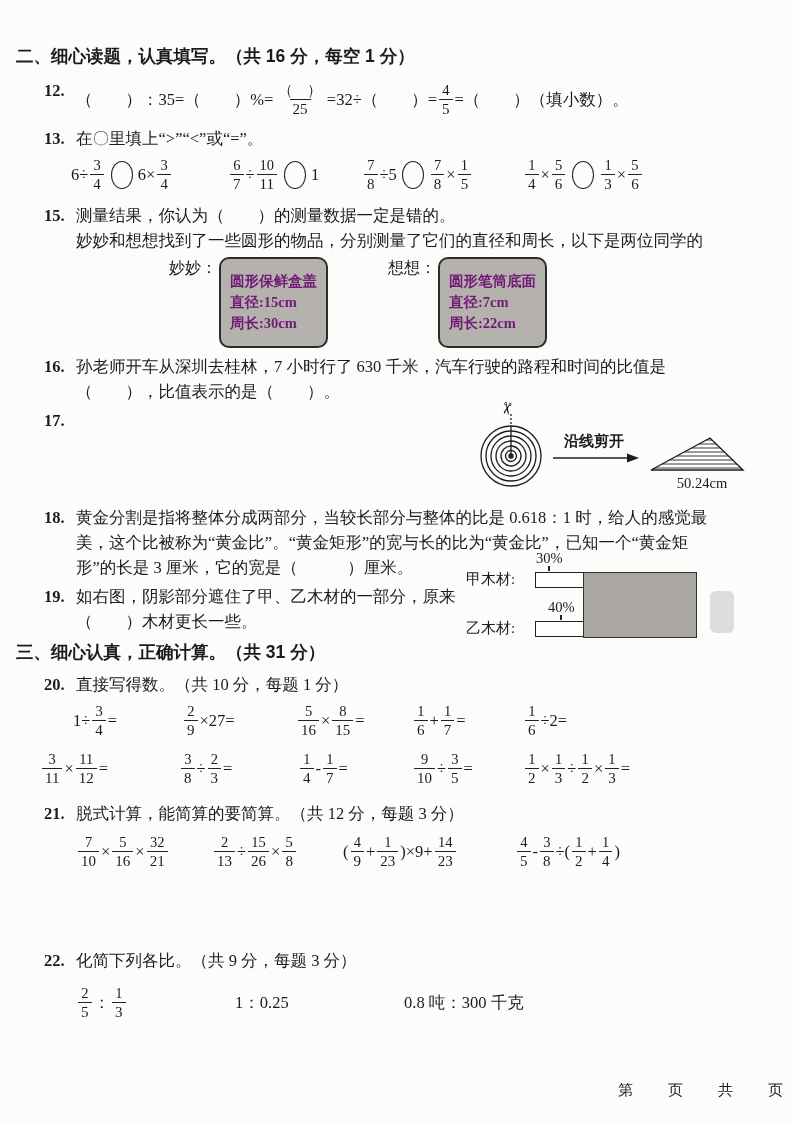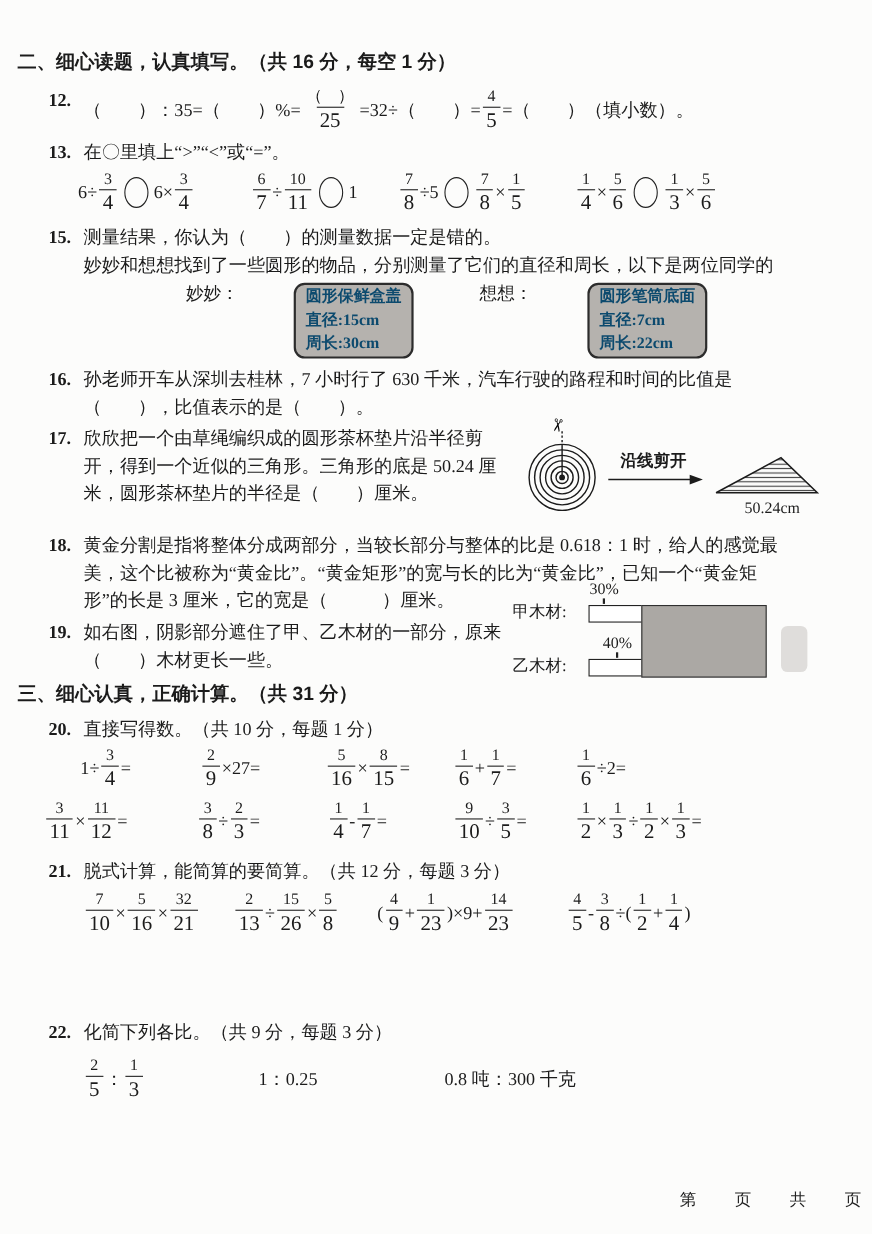--- a/index.html
+++ b/index.html
@@ -15,37 +15,37 @@
   .sec-title.first { padding-top:44px; }
   .q { margin:4px 20px 0 44px; }
   .qline { display:flex; align-items:flex-start; }
   .qnum { font-weight:700; min-width:28px; margin-right:4px; line-height:25px;font-family:Liberation Serif, serif; }
   .qbody { flex:1; }
   .tline { line-height:25px; }
   
   .expr { display:inline-flex; align-items:center; white-space:nowrap; line-height:1.2; }
   .frac { display:inline-flex; flex-direction:column; align-items:center; vertical-align:middle; margin:0 2px; line-height:1; }
   .fnum { display:block; padding:0 3px 2px; font-size:14.5px; text-align:center; }
-  .fden { display:block; border-top:1.4px solid #222; padding:2px 3px 0; font-size:19px; text-align:center; }
+  .fden { display:block; border-top:1.4px solid #222; padding:2px 3px 0; font-size:15px; text-align:center; }
   .cmp-circle { display:inline-block; width:20px; height:26px; border:1.5px solid #222; border-radius:50%; margin:0 5px; flex:0 0 auto; }
   .exprline { display:flex; align-items:center; min-height:46px; margin-top:2px; }
   .cmp-row { display:grid; grid-template-columns:157px 134px 161px auto; align-items:center; height:48px; margin-left:-2px; }
   .calc-row { display:grid; align-items:center; height:48px; }
   .calc-row1 { padding-left:29px; grid-template-columns:109px 114px 116px 111px auto; }
   .calc-row2 { margin-left:-4px; grid-template-columns:139px 119px 114px 111px auto; }
   .calc-row21 { padding-left:32px; grid-template-columns:136px 131px 172px auto; height:52px; }
   .calc-row22 { padding-left:32px; grid-template-columns:159px 169px auto; height:52px; margin-top:4px; }
   
   .cards-row { display:flex; align-items:flex-end; margin:4px 0 6px 125px; }
   .card-group { display:flex; align-items:flex-start; }
   .card-group + .card-group { margin-left:60px; }
   .card-owner { line-height:22px; margin-right:2px; font-size:16px; }
   .card {
     background:#b5b2ae; border:2px solid #2c2c2c; border-radius:10px;
-    padding:1px 9px; font-size:14.5px; line-height:21px; font-weight:700; color:#0c4a6e;margin-left:48px;
+    padding:12px 9px; font-size:14.5px; line-height:21px; font-weight:700; color:#701a75;
   }
   
   .q17-flex { display:flex; }
   .q17-text { width:452px; }
   .q17-diagram { position:relative; flex:1; margin-top:-14px; }
   .svg-label { font-size:15px; font-weight:700; fill:#1b1b1b; }
   .svg-label2 { font-size:14.5px; fill:#1b1b1b; }
   
   .block1819 { position:relative; }
   .wood { position:absolute; top:46px; left:458px; width:312px; height:96px; font-size:14.5px; }
@@ -211,25 +211,20 @@
         <div class="tline">孙老师开车从深圳去桂林，7 小时行了 630 千米，汽车行驶的路程和时间的比值是</div>
         <div class="tline">（　　），比值表示的是（　　）。</div>
       </span>
     </div>
   </div>
 
   <div class="q">
     <div class="q17-flex">
       <div class="qline q17-text">
         <span class="qnum">17.</span>
-        <span class="qbody">
-          <div class="tline">欣欣把一个由草绳编织成的圆形茶杯垫片沿半径剪</div>
-          <div class="tline">开，得到一个近似的三角形。三角形的底是 50.24 厘</div>
-          <div class="tline">米，圆形茶杯垫片的半径是（　　）厘米。</div>
-        </span>
       </div>
       <div class="q17-diagram">
         <svg width="300" height="102" viewBox="0 0 300 102">
           <defs>
             <pattern id="hatch" width="6" height="4" patternUnits="userSpaceOnUse">
               <line x1="0" y1="2" x2="6" y2="2" stroke="#3a3a3a" stroke-width="1"></line>
             </pattern>
           </defs>
           <text x="26" y="22" font-size="16" transform="rotate(100 34 16)">✂</text>
           <g fill="none" stroke="#1c1c1c" stroke-width="1.3">

